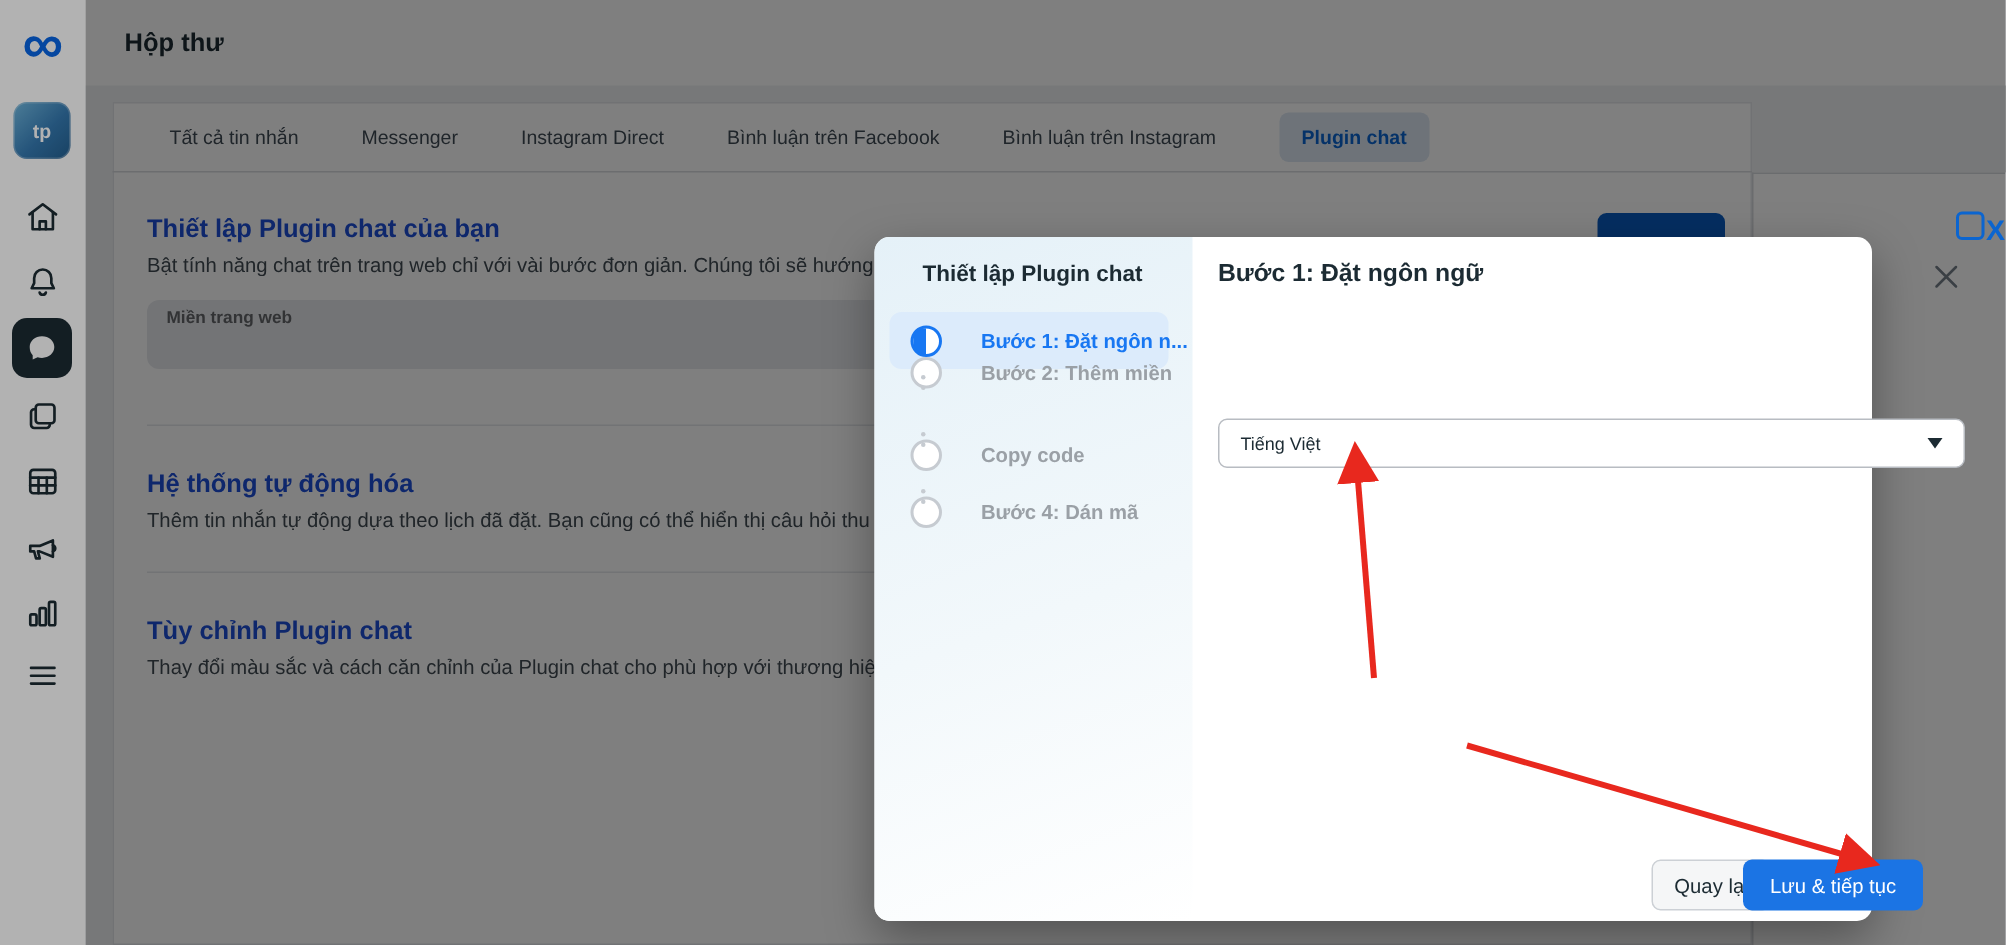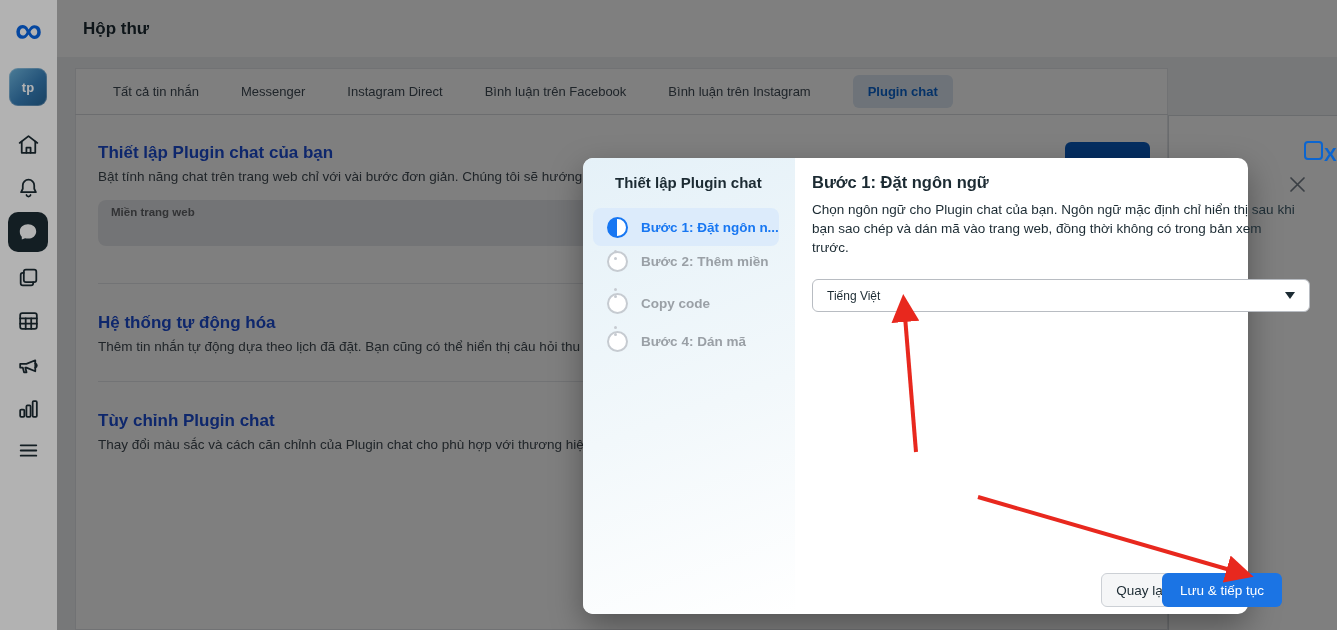--- a/index.html
+++ b/index.html
@@ -58,21 +58,21 @@
     border-radius:4px;z-index:6;background:transparent;}
   .peek-x{left:1324px;top:144px;font-size:19px;font-weight:bold;color:#0b65d0;z-index:6;}
 
   
   .modal{left:583px;top:158px;width:665px;height:456px;background:#ffffff;border-radius:10px;
     box-shadow:0 12px 32px rgba(0,0,0,0.35);z-index:10;}
   .modal-left{left:0;top:0;width:212px;height:456px;border-radius:10px 0 0 10px;
     background:linear-gradient(160deg,#e5f1f8 0%,#f2f8fb 55%,#ffffff 100%);}
   .modal-left-title{left:32px;top:16px;font-size:15px;font-weight:bold;color:#1c2b33;white-space:nowrap;}
   .step-row{left:0;width:212px;height:38px;display:flex;align-items:center;padding-left:24px;
-    box-sizing:border-box;gap:13px;}
+    box-sizing:border-box;gap:26px;}
   .step-pill{left:10px;top:50px;width:186px;height:38px;background:#dcebfb;border-radius:8px;}
   .step-circle{width:17px;height:17px;border-radius:50%;flex:0 0 auto;background:#ffffff;
     border:2px solid #c6cbd1;box-sizing:content-box;}
   .step-circle.half{border-color:#1877f2;background:linear-gradient(90deg,#1877f2 50%,#ffffff 50%);}
   .step-label{font-size:13.5px;font-weight:bold;color:#9aa0a6;white-space:nowrap;}
   .step-label.active{color:#1877f2;}
   .dotcol{left:31px;width:3px;z-index:1;}
   .dotcol span{display:block;width:3px;height:3px;border-radius:50%;background:#c6cbd1;margin-bottom:4px;}
 
   .modal-title{left:229px;top:15px;font-size:16.5px;font-weight:bold;color:#1c2b33;white-space:nowrap;}
@@ -208,41 +208,40 @@
       </div>
     <div class="abs dotcol" style="top:168px">
         <span></span>
         <span></span>
       </div>
 
     <div class="abs step-row" style="top:50px">
       <span class="step-circle half"></span>
       <span class="step-label active">Bước 1: Đặt ngôn n...</span>
     </div>
-    <div class="abs step-row" style="top:84px">
+    <div class="abs step-row" style="top:71px">
       <span class="step-circle"></span>
       <span class="step-label">Bước 2: Thêm miền</span>
     </div>
     <div class="abs step-row" style="top:126px">
       <span class="step-circle"></span>
       <span class="step-label">Copy code</span>
     </div>
     <div class="abs step-row" style="top:164px">
       <span class="step-circle"></span>
       <span class="step-label">Bước 4: Dán mã</span>
     </div>
   </div>
 
   <div class="abs modal-title">Bước 1: Đặt ngôn ngữ</div>
   <div class="abs modal-close">
     <svg viewBox="0 0 17 17">
         <path d="M2 2 L15 15 M15 2 L2 15"></path>
       </svg>
   </div>
-  <div class="abs modal-desc">Chọn ngôn ngữ cho Plugin chat của bạn. Ngôn ngữ mặc định chỉ hiển thị sau khi bạn sao chép và dán mã vào trang web, đồng thời không có trong bản xem trước.</div>
 
   <div class="abs dropdown">
     <span class="dropdown-value">Tiếng Việt</span>
     <span class="caret"></span>
   </div>
 
   <div class="abs btn btn-back">Quay lại</div>
   <div class="abs btn btn-save">Lưu &amp; tiếp tục</div>
 </div>
 

